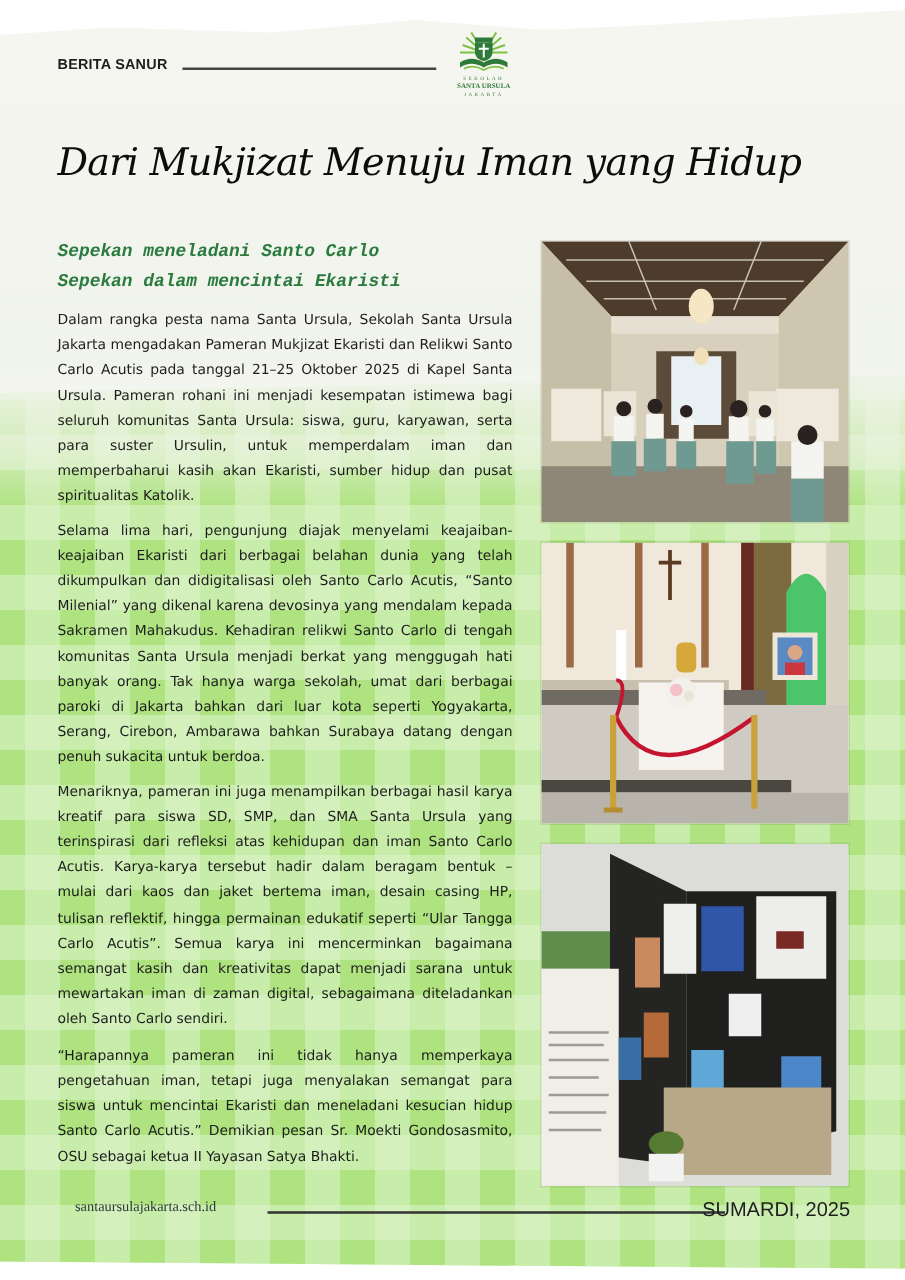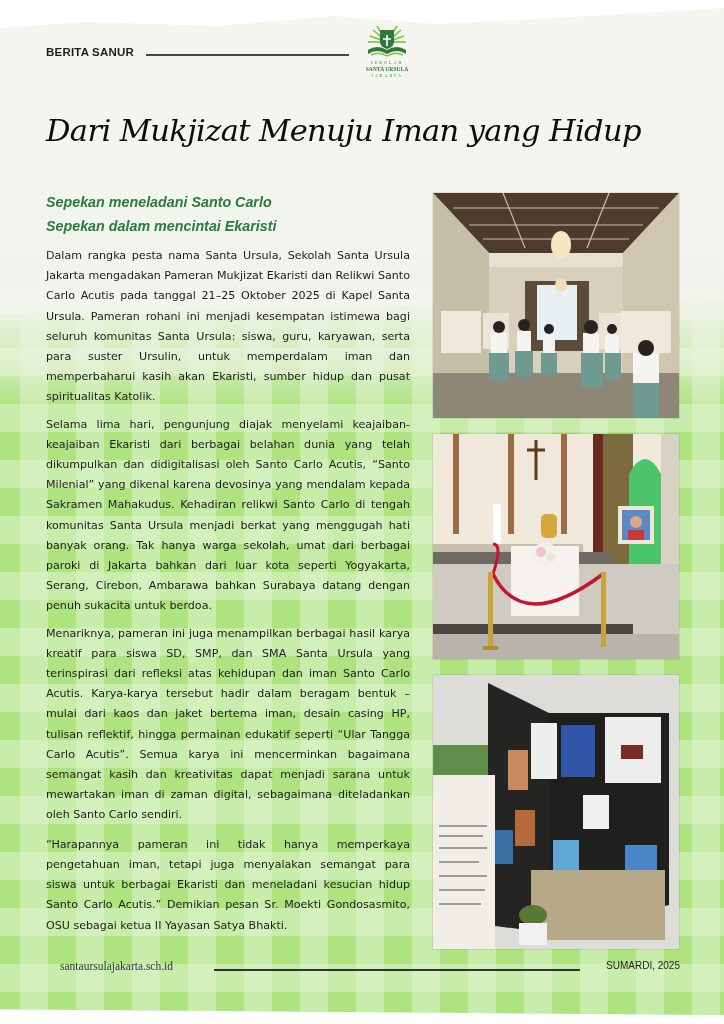--- a/index.html
+++ b/index.html
@@ -46,21 +46,21 @@
   .logo .l1, .logo .l3 { font-family: "Liberation Serif", serif; font-size: 4px; letter-spacing: 2px; color: #2f7a3a; display: block; line-height: 6px; }
   .logo .l2 { font-family: "Liberation Serif", serif; font-size: 5.6px; font-weight: bold; color: #2f7a3a; display: block; line-height: 7px; }
 
   .title {
     position: absolute; left: 46px; top: 113px; width: 660px;
     font-family: "DejaVu Serif", serif; font-style: italic; font-weight: normal;
     font-size: 30.5px; letter-spacing: -0.6px; color: #0c0c0c; white-space: nowrap;
   }
   .subtitle {
     position: absolute; left: 46px; top: 190px; width: 320px;
-    font-family: Liberation Sans, sans-serif; font-style: italic; font-weight: bold;
+    font-family: Liberation Mono, monospace; font-style: italic; font-weight: bold;
     font-size: 14.3px; line-height: 24px; color: #2b7a3e;
   }
   .body-col {
     position: absolute; left: 46px; top: 246px; width: 364px;
     font-family: "DejaVu Sans", sans-serif; font-size: 11.1px; line-height: 20.2px;
     color: #1d1d1d; text-align: justify;
   }
   .body-col p { margin: 0 0 7px 0; }
   .body-col p.quote { margin-top: 9px; }
 
@@ -71,21 +71,21 @@
   .photo-1 { top: 193px; height: 225px; }
   .photo-2 { top: 434px; height: 225px; }
   .photo-3 { top: 675px; height: 274px; }
   .photo svg { display: block; width: 100%; height: 100%; }
 
   .footer {
     position: absolute; left: 46px; top: 960px; width: 634px; height: 20px;
   }
   .site { position: absolute; left: 14px; top: 0; font-size: 11.5px; color: #2d3a3a; font-family: Liberation Serif, serif; }
   .footer-rule { position: absolute; left: 168px; top: 9px; width: 366px; height: 1.5px; background: #333; }
-  .byline { position: absolute; right: 0; top: 0; font-size: 10px; color: #1e1e1e; }
+  .byline { position: absolute; right: 0; top: 0; font-size: 16px; color: #1e1e1e; }
 </style>
 </head>
 <body>
 
 <div class="bg-gingham"></div>
 <div class="paper"></div>
 
 <div class="header">
   <span class="kicker">BERITA SANUR</span>
   <div class="kicker-rule"></div>
@@ -117,21 +117,21 @@
 
 <div class="subtitle">
   <div>Sepekan meneladani Santo Carlo</div>
   <div>Sepekan dalam mencintai Ekaristi</div>
 </div>
 
 <div class="body-col">
   <p>Dalam rangka pesta nama Santa Ursula, Sekolah Santa Ursula Jakarta mengadakan Pameran Mukjizat Ekaristi dan Relikwi Santo Carlo Acutis pada tanggal 21–25 Oktober 2025 di Kapel Santa Ursula. Pameran rohani ini menjadi kesempatan istimewa bagi seluruh komunitas Santa Ursula: siswa, guru, karyawan, serta para suster Ursulin, untuk memperdalam iman dan memperbaharui kasih akan Ekaristi, sumber hidup dan pusat spiritualitas Katolik.</p>
   <p>Selama lima hari, pengunjung diajak menyelami keajaiban-keajaiban Ekaristi dari berbagai belahan dunia yang telah dikumpulkan dan didigitalisasi oleh Santo Carlo Acutis, “Santo Milenial” yang dikenal karena devosinya yang mendalam kepada Sakramen Mahakudus. Kehadiran relikwi Santo Carlo di tengah komunitas Santa Ursula menjadi berkat yang menggugah hati banyak orang. Tak hanya warga sekolah, umat dari berbagai paroki di Jakarta bahkan dari luar kota seperti Yogyakarta, Serang, Cirebon, Ambarawa bahkan Surabaya datang dengan penuh sukacita untuk berdoa.</p>
   <p>Menariknya, pameran ini juga menampilkan berbagai hasil karya kreatif para siswa SD, SMP, dan SMA Santa Ursula yang terinspirasi dari refleksi atas kehidupan dan iman Santo Carlo Acutis. Karya-karya tersebut hadir dalam beragam bentuk – mulai dari kaos dan jaket bertema iman, desain casing HP, tulisan reflektif, hingga permainan edukatif seperti “Ular Tangga Carlo Acutis”. Semua karya ini mencerminkan bagaimana semangat kasih dan kreativitas dapat menjadi sarana untuk mewartakan iman di zaman digital, sebagaimana diteladankan oleh Santo Carlo sendiri.</p>
-  <p class="quote">“Harapannya pameran ini tidak hanya memperkaya pengetahuan iman, tetapi juga menyalakan semangat para siswa untuk berbagai Ekaristi dan meneladani kesucian hidup Santo Carlo Acutis.” Demikian pesan Sr. Moekti Gondosasmito, OSU sebagai ketua II Yayasan Satya Bhakti.</p>
+  <p class="quote">“Harapannya pameran ini tidak hanya memperkaya pengetahuan iman, tetapi juga menyalakan semangat para siswa untuk mencintai Ekaristi dan meneladani kesucian hidup Santo Carlo Acutis.” Demikian pesan Sr. Moekti Gondosasmito, OSU sebagai ketua II Yayasan Satya Bhakti.</p>
 </div>
 
 <div class="photo photo-1">
   <svg viewBox="0 0 246 225" preserveAspectRatio="none">
     <rect width="246" height="225" fill="#d8d0bd"></rect>
     <polygon points="0,0 246,0 190,60 56,60" fill="#4d3b2c"></polygon>
     <g stroke="#c9c2b2" stroke-width="1.2">
         <line x1="70" y1="0" x2="92" y2="55"></line>
         <line x1="176" y1="0" x2="154" y2="55"></line>
         <line x1="20" y1="15" x2="226" y2="15"></line>

